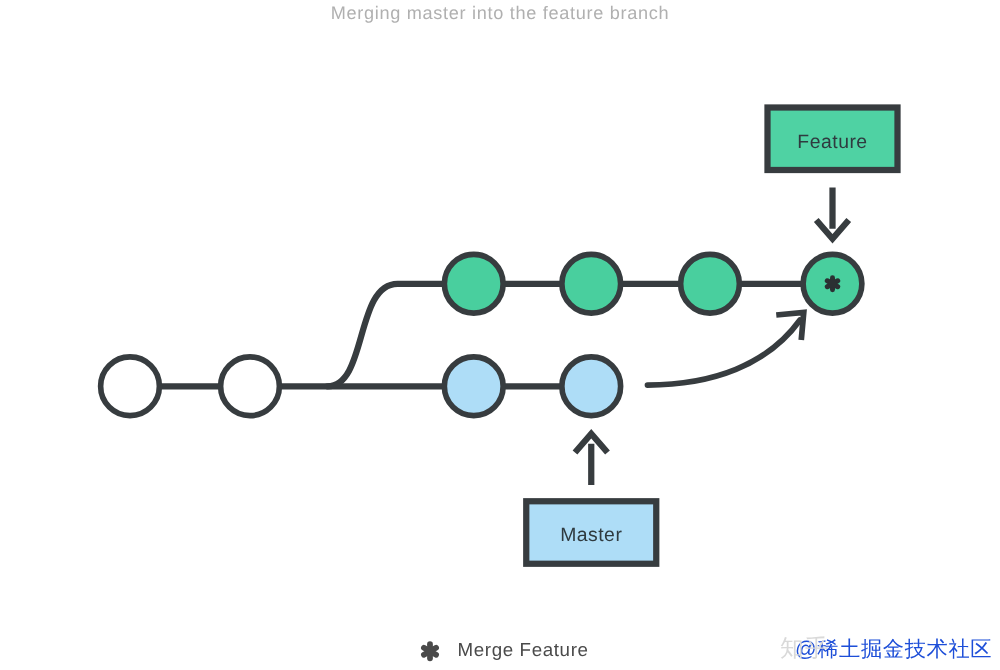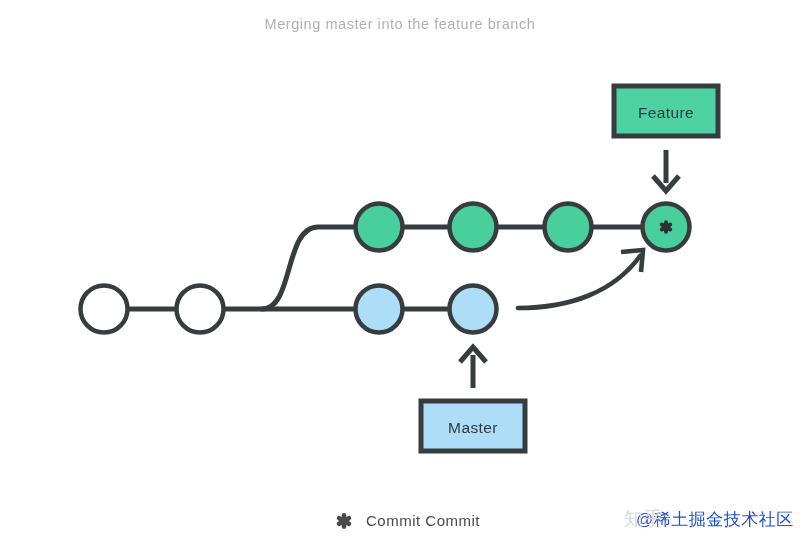--- a/index.html
+++ b/index.html
@@ -32,21 +32,21 @@
   .diagram-title {
     position: absolute;
     left: 0;
     top: 0;
     width: 800px;
     text-align: center;
     font-family: "Liberation Sans", sans-serif;
     font-size: 14.5px;
     letter-spacing: 0.55px;
     color: #b0b0b0;
-    padding-top: 16px;
+    padding-top: 3px;
     white-space: nowrap;
   }
   .box-label {
     font-family: "Liberation Sans", sans-serif;
     font-size: 15.5px;
     letter-spacing: 0.4px;
     fill: #2f3a3f;
   }
   .legend-label {
     position: absolute;
@@ -151,19 +151,19 @@
     <g>
       <path d="M 518 308 C 570 308, 614 292, 640 256" fill="none" stroke="#373c3f" stroke-width="4.6" stroke-linecap="round"></path>
       <path d="M 621 252 L 643 250 L 641 272" fill="none" stroke="#373c3f" stroke-width="4.6" stroke-linecap="butt" stroke-linejoin="miter"></path>
     </g>
 
     <g>
       <use href="#merge-glyph" transform="translate(344,521) scale(0.72)" fill="#4a4a4a"></use>
     </g>
   </svg>
 
-  <div class="legend-label" style="left:366px; top:512px;">Commit Commit</div>
+  <div class="legend-label" style="left:366px; top:512px;">Merge Feature</div>
 
   <div class="watermark wm-juejin">@稀土掘金技术社区</div>
 
   <div class="watermark wm-zhihu">知乎</div>
 
 </div>
 
 </body></html>

